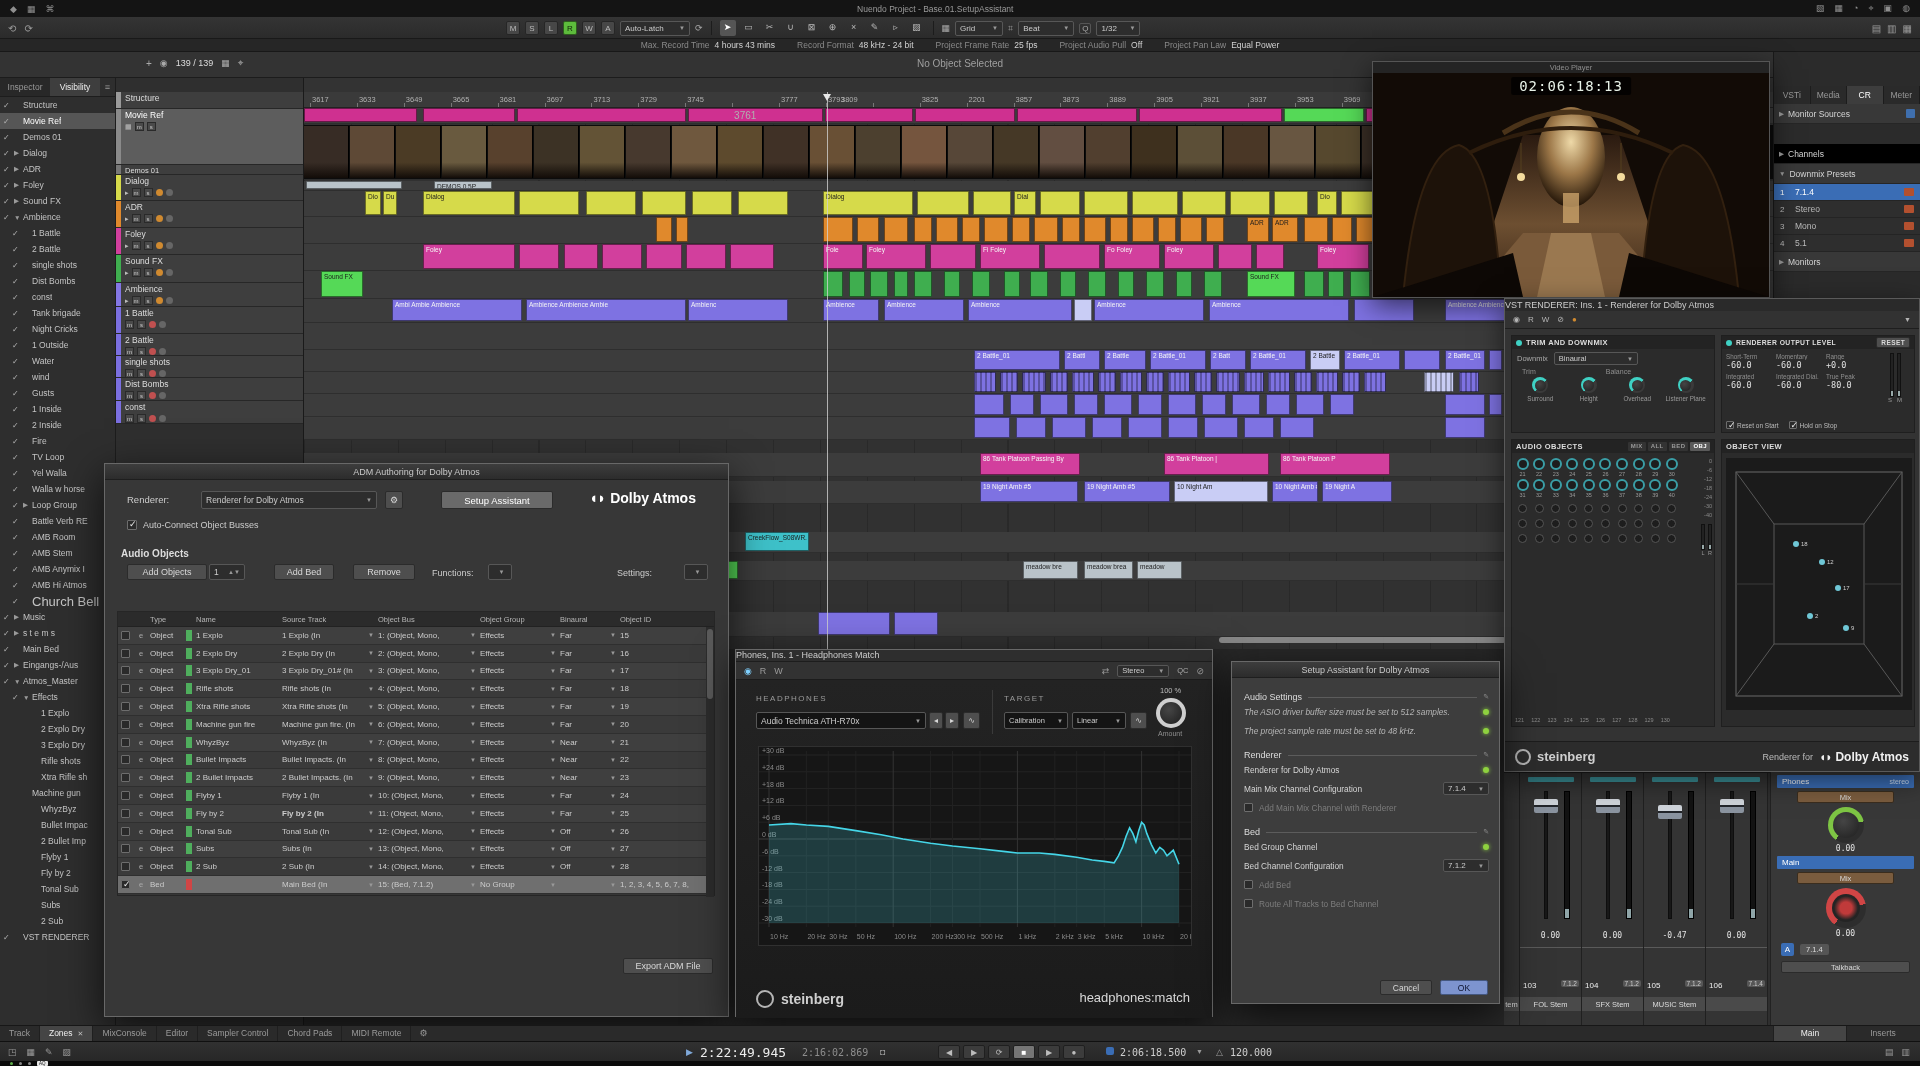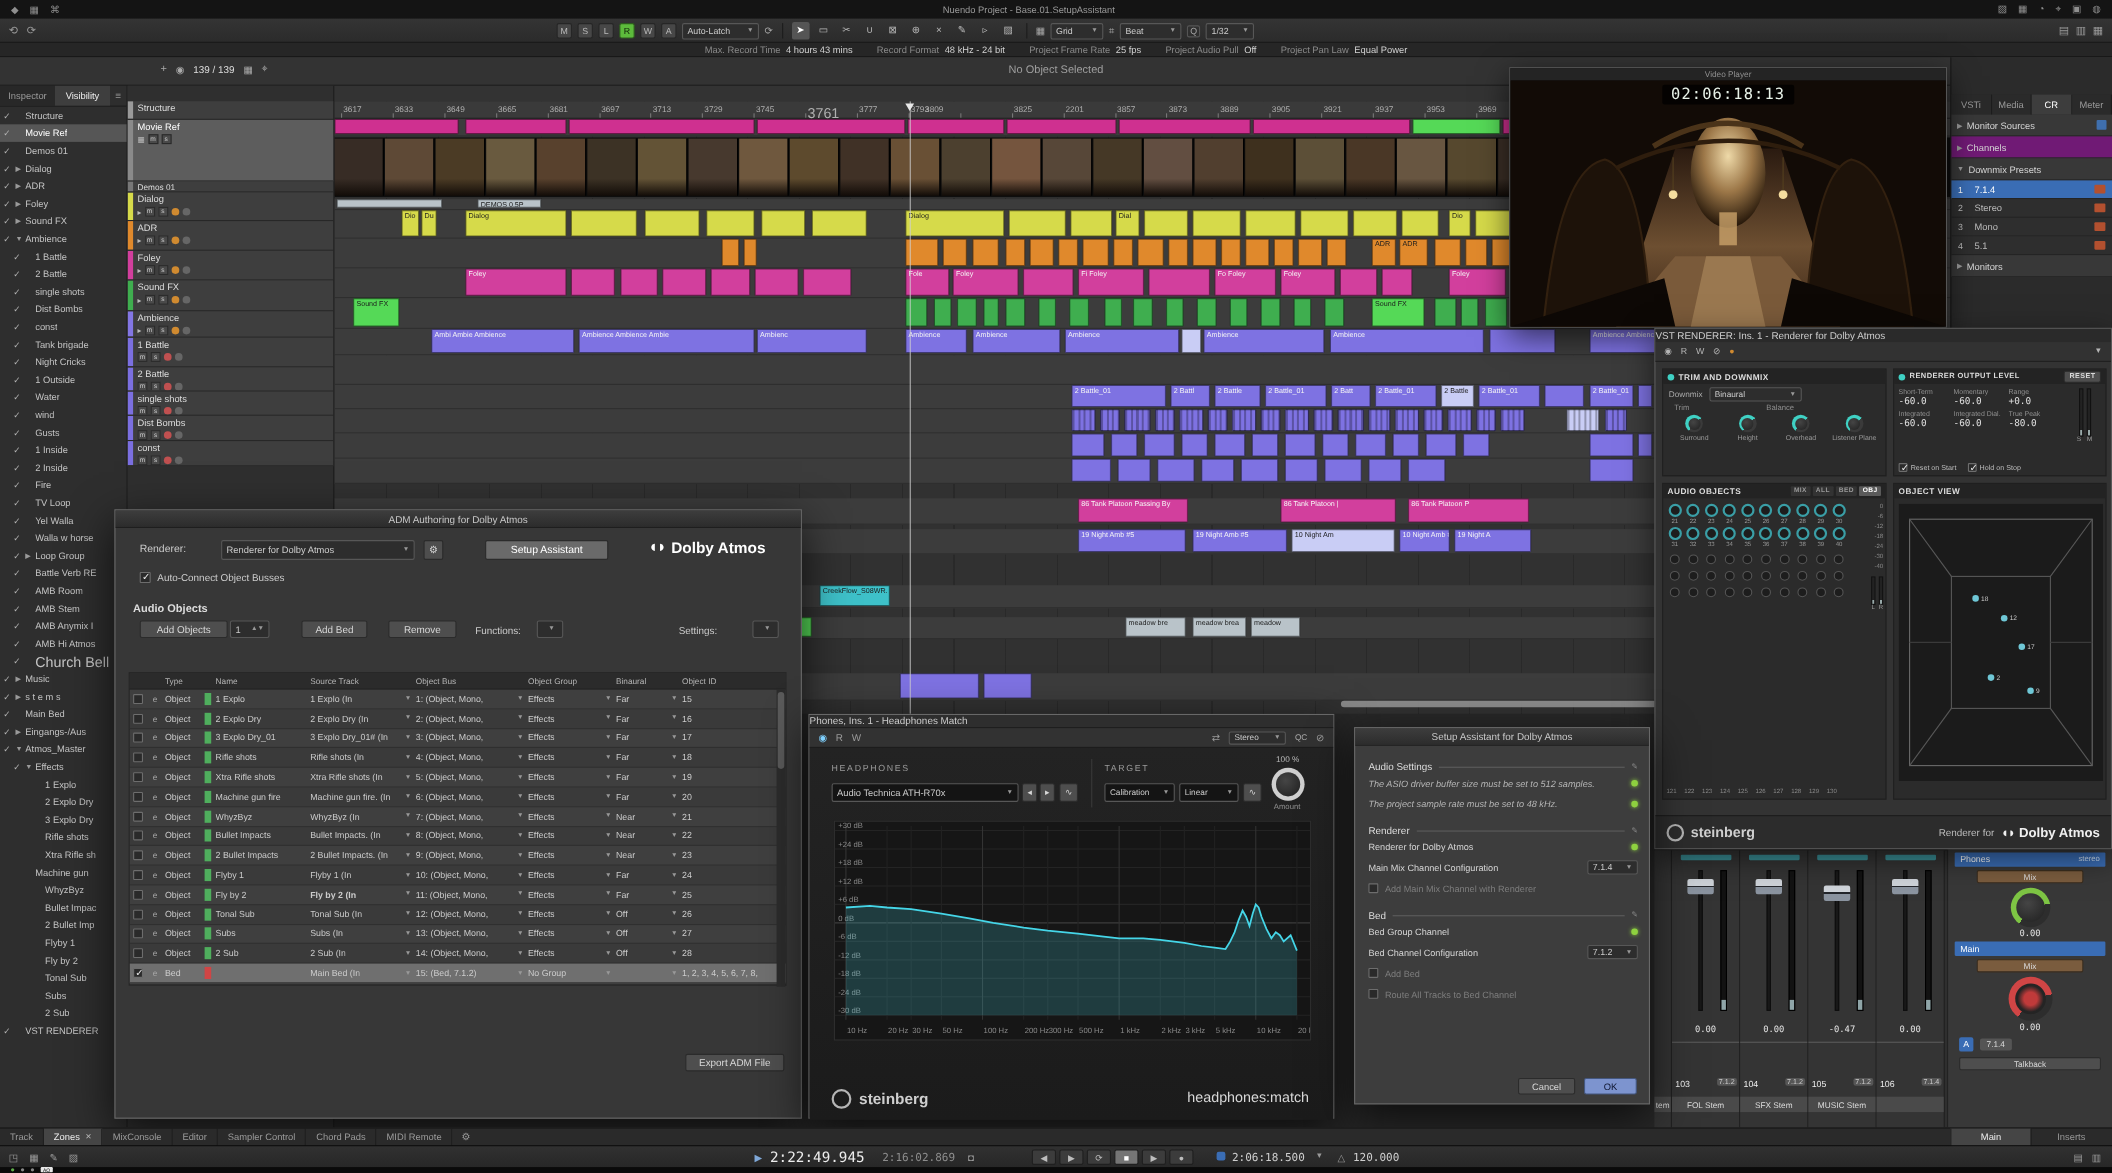--- a/index.html
+++ b/index.html
@@ -865,21 +865,21 @@
         <div style="position: absolute; left: 195.6px; top: 3px; font-size: 7.5px; color: rgb(176, 176, 176);">3681</div>
         <div style="position: absolute; left: 193.6px; bottom: 0px; width: 1px; height: 4px; background: rgb(119, 119, 119);"></div>
         <div style="position: absolute; left: 242.5px; top: 3px; font-size: 7.5px; color: rgb(176, 176, 176);">3697</div>
         <div style="position: absolute; left: 240.5px; bottom: 0px; width: 1px; height: 4px; background: rgb(119, 119, 119);"></div>
         <div style="position: absolute; left: 289.4px; top: 3px; font-size: 7.5px; color: rgb(176, 176, 176);">3713</div>
         <div style="position: absolute; left: 287.4px; bottom: 0px; width: 1px; height: 4px; background: rgb(119, 119, 119);"></div>
         <div style="position: absolute; left: 336.3px; top: 3px; font-size: 7.5px; color: rgb(176, 176, 176);">3729</div>
         <div style="position: absolute; left: 334.3px; bottom: 0px; width: 1px; height: 4px; background: rgb(119, 119, 119);"></div>
         <div style="position: absolute; left: 383.2px; top: 3px; font-size: 7.5px; color: rgb(176, 176, 176);">3745</div>
         <div style="position: absolute; left: 381.2px; bottom: 0px; width: 1px; height: 4px; background: rgb(119, 119, 119);"></div>
-        <div style="position: absolute; left: 430.1px; top: 3px; font-size: 13px; color: rgb(176, 176, 176);">3761</div>
+        <div style="position: absolute; left: 430.1px; top: 18px; font-size: 10px; color: rgb(176, 176, 176);">3761</div>
         <div style="position: absolute; left: 428.1px; bottom: 0px; width: 1px; height: 4px; background: rgb(119, 119, 119);"></div>
         <div style="position: absolute; left: 477px; top: 3px; font-size: 7.5px; color: rgb(176, 176, 176);">3777</div>
         <div style="position: absolute; left: 475px; bottom: 0px; width: 1px; height: 4px; background: rgb(119, 119, 119);"></div>
         <div style="position: absolute; left: 523.9px; top: 3px; font-size: 7.5px; color: rgb(176, 176, 176);">3793</div>
         <div style="position: absolute; left: 521.9px; bottom: 0px; width: 1px; height: 4px; background: rgb(119, 119, 119);"></div>
         <div style="position: absolute; left: 537px; top: 3px; font-size: 7.5px; color: rgb(176, 176, 176);">3809</div>
         <div style="position: absolute; left: 568.8px; bottom: 0px; width: 1px; height: 4px; background: rgb(119, 119, 119);"></div>
         <div style="position: absolute; left: 617.7px; top: 3px; font-size: 7.5px; color: rgb(176, 176, 176);">3825</div>
         <div style="position: absolute; left: 615.7px; bottom: 0px; width: 1px; height: 4px; background: rgb(119, 119, 119);"></div>
         <div style="position: absolute; left: 664.6px; top: 3px; font-size: 7.5px; color: rgb(176, 176, 176);">2201</div>
@@ -914,21 +914,21 @@
         <div style="flex: 1 1 0%; height: 18px; font-size: 8.5px; text-align: center; line-height: 18px; border-right: 1px solid rgb(28, 28, 28); background: rgb(42, 42, 42); color: rgb(153, 153, 153);">Media</div>
         <div style="flex: 1 1 0%; height: 18px; font-size: 8.5px; text-align: center; line-height: 18px; border-right: 1px solid rgb(28, 28, 28); background: rgb(61, 61, 61); color: rgb(255, 255, 255);">CR</div>
         <div style="flex: 1 1 0%; height: 18px; font-size: 8.5px; text-align: center; line-height: 18px; border-right: 1px solid rgb(28, 28, 28); background: rgb(42, 42, 42); color: rgb(153, 153, 153);">Meter</div>
       </div>
     <div id="rzrows">
         <div style="height: 20px; background: rgb(56, 56, 56); border-bottom: 1px solid rgb(38, 38, 38); display: flex; align-items: center; padding: 0px 5px; gap: 4px;">
           <div style="font-size: 6.5px; color: rgb(154, 154, 154);">▶</div>
           <div style="font-size: 8.5px; color: rgb(213, 213, 213);">Monitor Sources</div>
           <div style="margin-left: auto; width: 9px; height: 9px; background: rgb(63, 111, 174); border-radius: 1px;"></div>
         </div>
-        <div style="height: 20px; background: #701a75; border-bottom: 1px solid rgb(38, 38, 38); display: flex; align-items: center; padding: 0px 5px; gap: 4px;">
+        <div style="height: 20px; background: #000000; border-bottom: 1px solid rgb(38, 38, 38); display: flex; align-items: center; padding: 0px 5px; gap: 4px; margin-top: 20px;">
           <div style="font-size: 6.5px; color: rgb(154, 154, 154);">▶</div>
           <div style="font-size: 8.5px; color: rgb(213, 213, 213);">Channels</div>
         </div>
         <div style="height: 20px; background: rgb(56, 56, 56); border-bottom: 1px solid rgb(38, 38, 38); display: flex; align-items: center; padding: 0px 5px; gap: 4px;">
           <div style="font-size: 6.5px; color: rgb(154, 154, 154);">▼</div>
           <div style="font-size: 8.5px; color: rgb(213, 213, 213);">Downmix Presets</div>
         </div>
         <div style="height: 17px; display: flex; align-items: center; padding: 0px 6px; gap: 5px; border-bottom: 1px solid rgb(36, 36, 36); background: rgb(58, 109, 181); color: rgb(255, 255, 255);">
           <div style="font-size: 8px; width: 10px;">1</div>
           <div style="font-size: 8.5px;">7.1.4</div>

